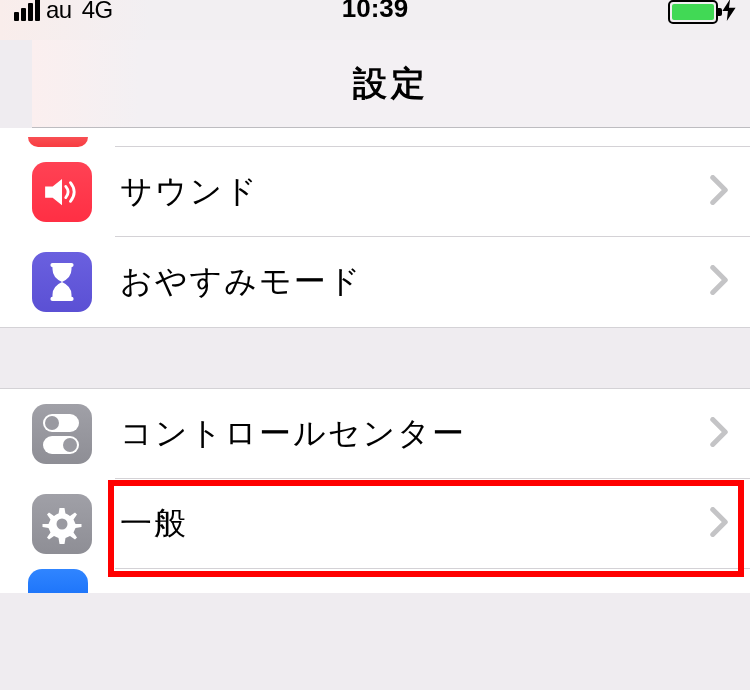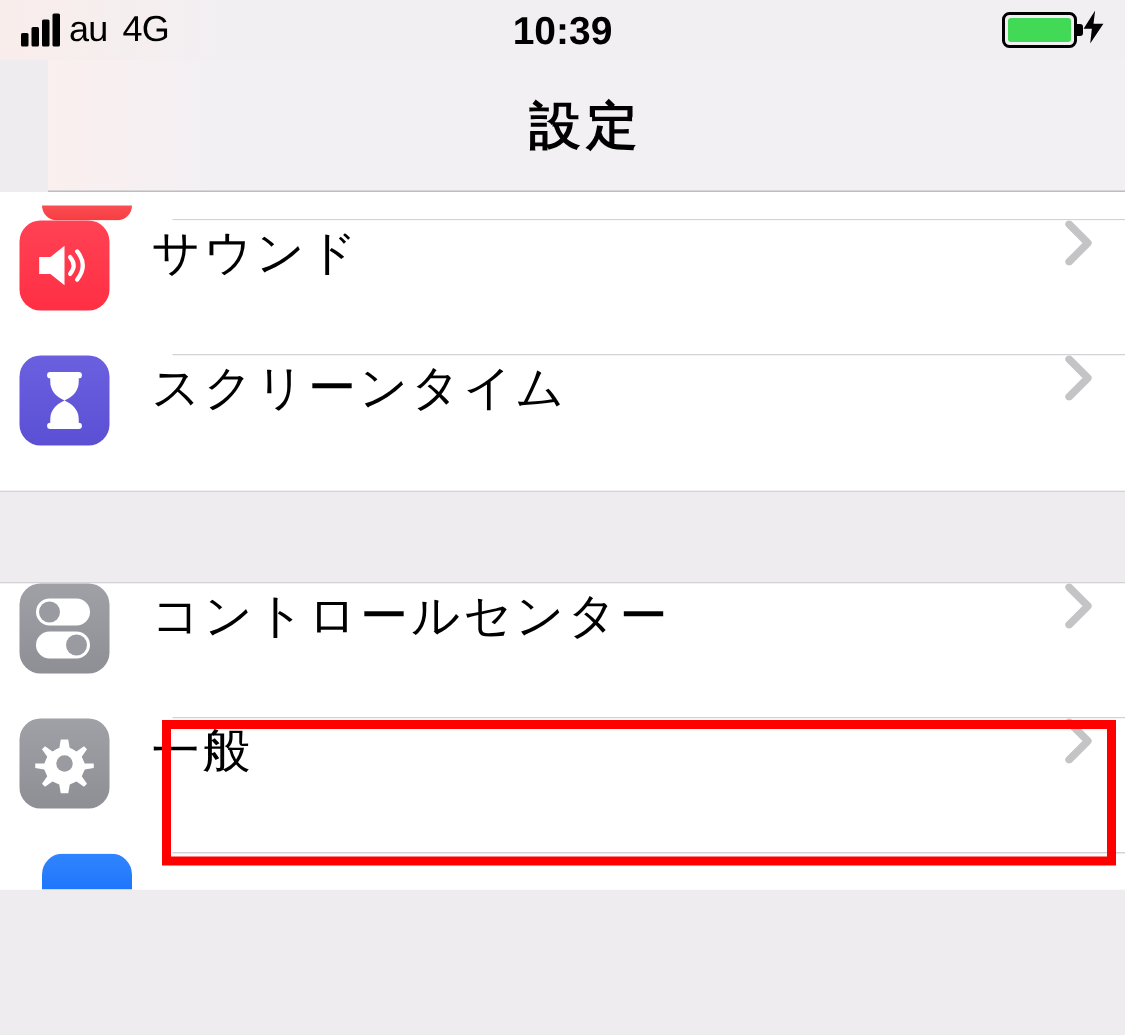--- a/index.html
+++ b/index.html
@@ -11,23 +11,23 @@
     body {
       width: 750px;
       height: 690px;
       background: #efecf0;
       overflow: hidden;
       position: relative;
     }
     .status-bar {
       height: 40px;
       display: flex;
-      align-items: center;
+      align-items: flex-end;
       justify-content: space-between;
-      padding: 0 14px;
+      padding: 16px 14px;
       font-size: 24px;
       background: linear-gradient(90deg, #f9edeb 0%, #f2eff2 20%, #f2eff2 100%);
       color: #000;
       font-weight: 500;
     }
     .status-left {
       display: flex;
       align-items: center;
       gap: 6px;
     }
@@ -127,22 +127,23 @@
     .partial-row .sep {
       position: absolute;
       left: 115px;
       right: 0;
       bottom: 0;
       height: 1px;
       background: #d4d2d6;
     }
     .row {
       display: flex;
+      align-items: center;
       height: 90px;
-      padding-left: 13px;
+      padding-left: 32px;
       padding-right: 22px;
       background: #fff;
       position: relative;
     }
     .row .sep {
       position: absolute;
       left: 115px;
       right: 0;
       bottom: 0;
       height: 1px;
@@ -287,21 +288,21 @@
 
 
   <div class="row">
     <div class="row-icon icon-hourglass">
       <svg width="26" height="38" viewBox="0 0 24 36">
         <path d="M3 2 L21 2 L21 6 Q21 14 12 18 Q3 14 3 6 Z M3 34 L21 34 L21 30 Q21 22 12 18 Q3 22 3 30 Z" fill="#fff"></path>
         <rect x="1" y="0" width="22" height="4" rx="2" fill="#fff"></rect>
         <rect x="1" y="32" width="22" height="4" rx="2" fill="#fff"></rect>
       </svg>
     </div>
-    <div class="row-label">スクリーンタイム</div>
+    <div class="row-label">おやすみモード</div>
     <div class="chevron">
       <svg width="18" height="30" viewBox="0 0 14 24">
           <path d="M2 2 L12 12 L2 22" stroke="#c4c4c6" stroke-width="4" fill="none" stroke-linecap="round" stroke-linejoin="round"></path>
         </svg>
     </div>
   </div>
 
   <div class="section-gap"></div>
 
   <div class="row">

